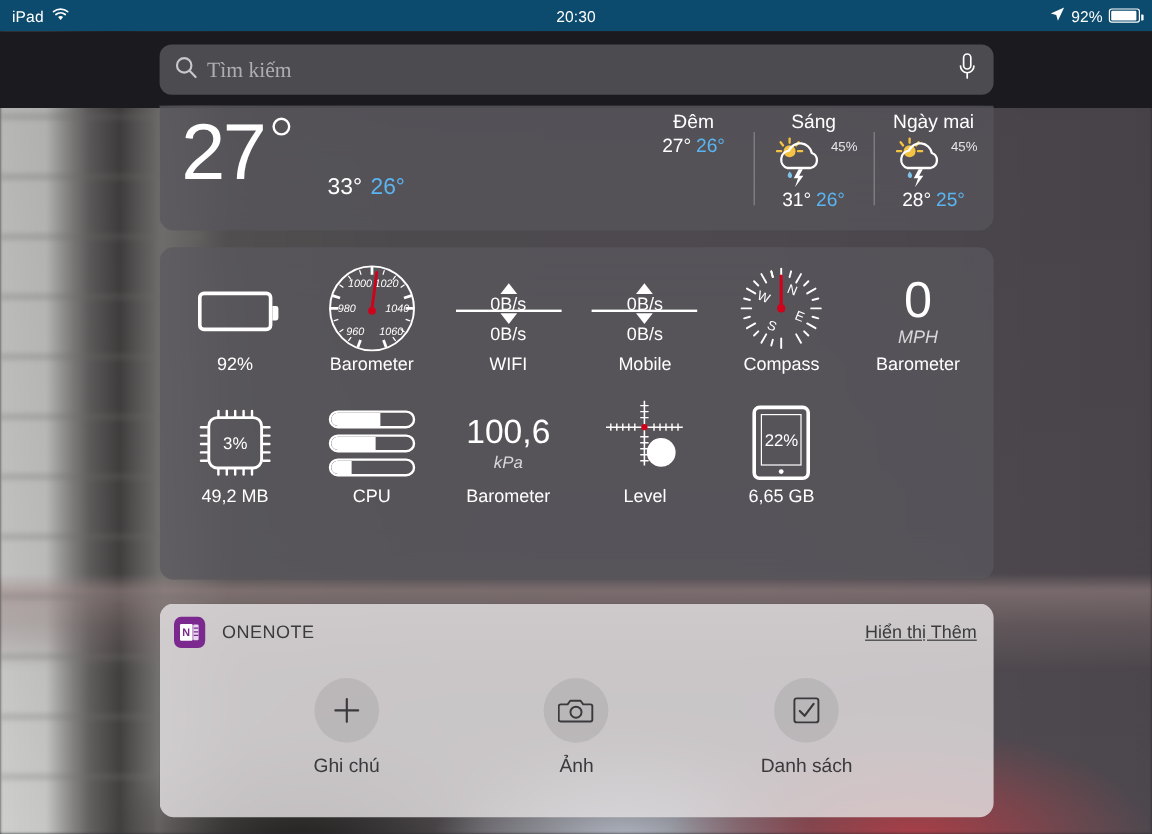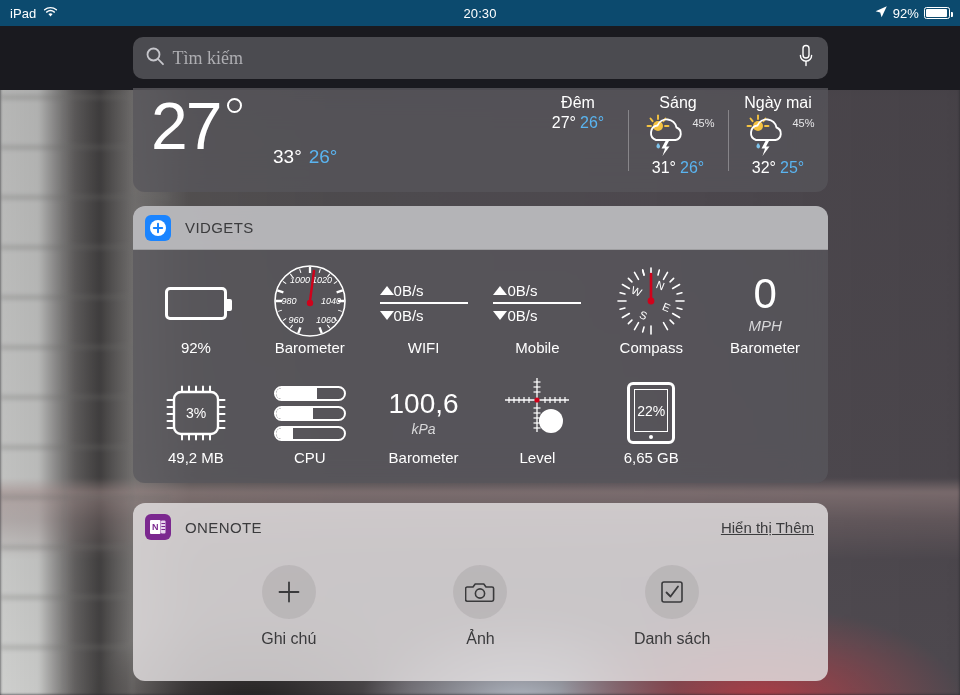--- a/index.html
+++ b/index.html
@@ -147,21 +147,21 @@
   }
   .wcell-art { height:70px; display:flex; align-items:center; justify-content:center; }
   .wcell-label {
     color:#fff; font-size:15px; margin-top:1px; white-space:nowrap; overflow:hidden;
   }
 
   .batt-big { width:62px; height:33px; border:3px solid #fff; border-radius:5px; position:relative; }
   .batt-big:after { content:""; position:absolute; right:-8px; top:9px; width:5px; height:12px; background:#fff; border-radius:0 2px 2px 0; }
 
   .net-box { width:88px; }
-  .net-row { display:flex; align-items:center; height:21px; }
+  .net-row { display:flex; align-items:center; justify-content:space-between; height:21px;flex-direction:column; }
   .net-row .val { color:#fff; font-size:15px; }
   .tri { width:0; height:0; border-left:7px solid transparent; border-right:7px solid transparent; }
   .tri-up { border-bottom:9px solid #fff; }
   .tri-dn { border-top:9px solid #fff; }
   .net-divider { height:1.5px; background:#fff; margin:1px 0; }
 
   .speed-num { font-size:42px; font-weight:300; color:#fff; line-height:1; }
   .speed-unit { font-size:15px; font-style:italic; color:#d8d8da; margin-top:2px; }
   .baro-num { font-size:28px; color:#fff; font-weight:400; line-height:1; }
   .baro-unit { font-size:14px; font-style:italic; color:#d8d8da; margin-top:3px; }
@@ -312,38 +312,28 @@
                 </g>
                 <circle cx="17" cy="12" r="5" fill="#f5c342"></circle>
                 <path d="M15 26 a7.5 7.5 0 0 1 1.5 -14.5 a10 10 0 0 1 19 2 a6.5 6.5 0 0 1 -1 12.5 Z" fill="none" stroke="#fff" stroke-width="1.9" stroke-linejoin="round"></path>
                 <path d="M24.5 27 L20.5 34.5 L24 34.5 L21.5 42 L28.5 32.5 L25 32.5 L28 27 Z" fill="#fff"></path>
                 <path d="M17 29 q-2.5 3.2 -1 4.8 q1.6 1.4 2.8 -.4 q1 -1.6 -1.8 -4.4 Z" fill="#7ec2ea"></path>
               </svg>
             </span>
             <span class="fc-pct">45%</span>
           </div>
           <div class="fc-temps">
-            <span>32°</span><span class="lo">25°</span>
+            <span>28°</span><span class="lo">25°</span>
           </div>
         </div>
       </div>
     </div>
   </div>
 
   <div class="panel widgets-panel">
-    <div class="wpanel-head">
-      <span class="wapp-icon">
-        <svg width="18" height="18" viewBox="0 0 18 18">
-          <circle cx="9" cy="9" r="8" fill="#fff"></circle>
-          <line x1="9" y1="4.8" x2="9" y2="13.2" stroke="#1a84ff" stroke-width="2" stroke-linecap="round"></line>
-          <line x1="4.8" y1="9" x2="13.2" y2="9" stroke="#1a84ff" stroke-width="2" stroke-linecap="round"></line>
-        </svg>
-      </span>
-      <span class="wpanel-title">VIDGETS</span>
-    </div>
 
     <div class="wgrid">
 
       <div class="wcell">
         <div class="wcell-art">
             <span class="batt-big"></span>
           </div>
         <div class="wcell-label">92%</div>
       </div>
 

